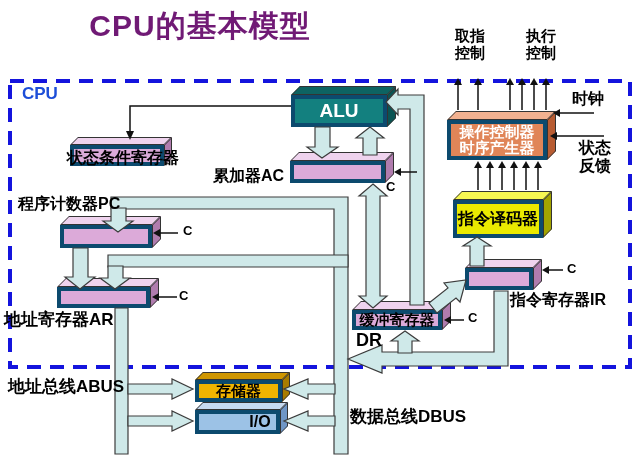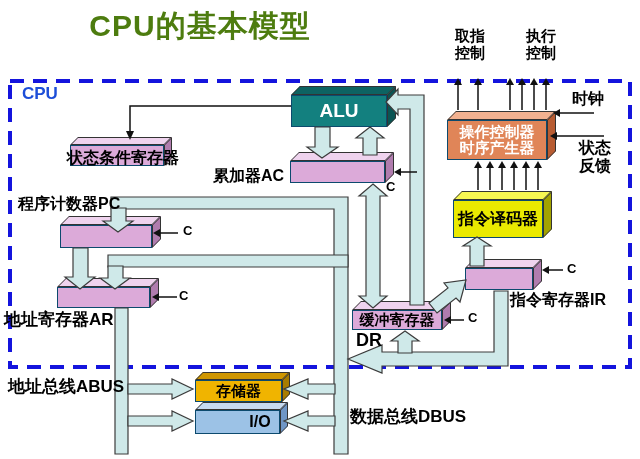--- a/index.html
+++ b/index.html
@@ -2,36 +2,36 @@
 <html><head>
 <meta charset="utf-8">
 <style>
   html,body{margin:0;padding:0;background:#fff;}
   .stage{position:relative;width:640px;height:459px;background:#fff;overflow:hidden;
          font-family:"Liberation Sans","DejaVu Sans",sans-serif;}
   .layer{position:absolute;left:0;top:0;pointer-events:none;}
   .layer-border{z-index:1;}
   .layer-shapes{z-index:3;}
   .title{position:absolute;left:0;top:6px;width:400px;text-align:center;
-         font-size:30px;font-weight:bold;color:#4d7c0f;z-index:4;letter-spacing:1px;}
+         font-size:30px;font-weight:bold;color:#701a75;z-index:4;letter-spacing:1px;}
   .lbl{position:absolute;color:#000;font-weight:bold;z-index:4;white-space:nowrap;line-height:1.12;}
   .cpu-tag{color:#1d4ed8;font-size:17px;}
   .c-lbl{font-size:13px;font-family:"Liberation Sans",sans-serif;}
   .two-line{text-align:center;white-space:normal;}
   
   .b3d{position:absolute;z-index:2;}
   .b3d i{display:block;}
   .face-top{position:absolute;left:0;top:0;width:var(--w);height:var(--d);
             background:var(--ct);border:1px solid #333;box-sizing:border-box;
             transform:skewX(-45deg);transform-origin:0 100%;}
   .face-right{position:absolute;left:var(--w);top:var(--d);width:var(--d);height:var(--h);
             background:var(--cr);border:1px solid #333;box-sizing:border-box;
             transform:skewY(-45deg);transform-origin:0 0;}
   .face-front{position:absolute;left:0;top:var(--d);width:var(--w);height:var(--h);
-            background:var(--cf);border:1px solid #0c4a6e;box-sizing:border-box;
+            background:var(--cf);border:4px solid #0c4a6e;box-sizing:border-box;
             display:flex;align-items:center;justify-content:center;}
   .bl{font-weight:bold;white-space:nowrap;line-height:1.1;text-align:center;}
 </style>
 </head>
 <body>
 
 <div class="stage">
 
   <svg class="layer layer-border" width="640" height="459">
     <rect x="10" y="81" width="620" height="286" fill="none" stroke="#1414dd" stroke-width="4" stroke-dasharray="14 9"></rect>

